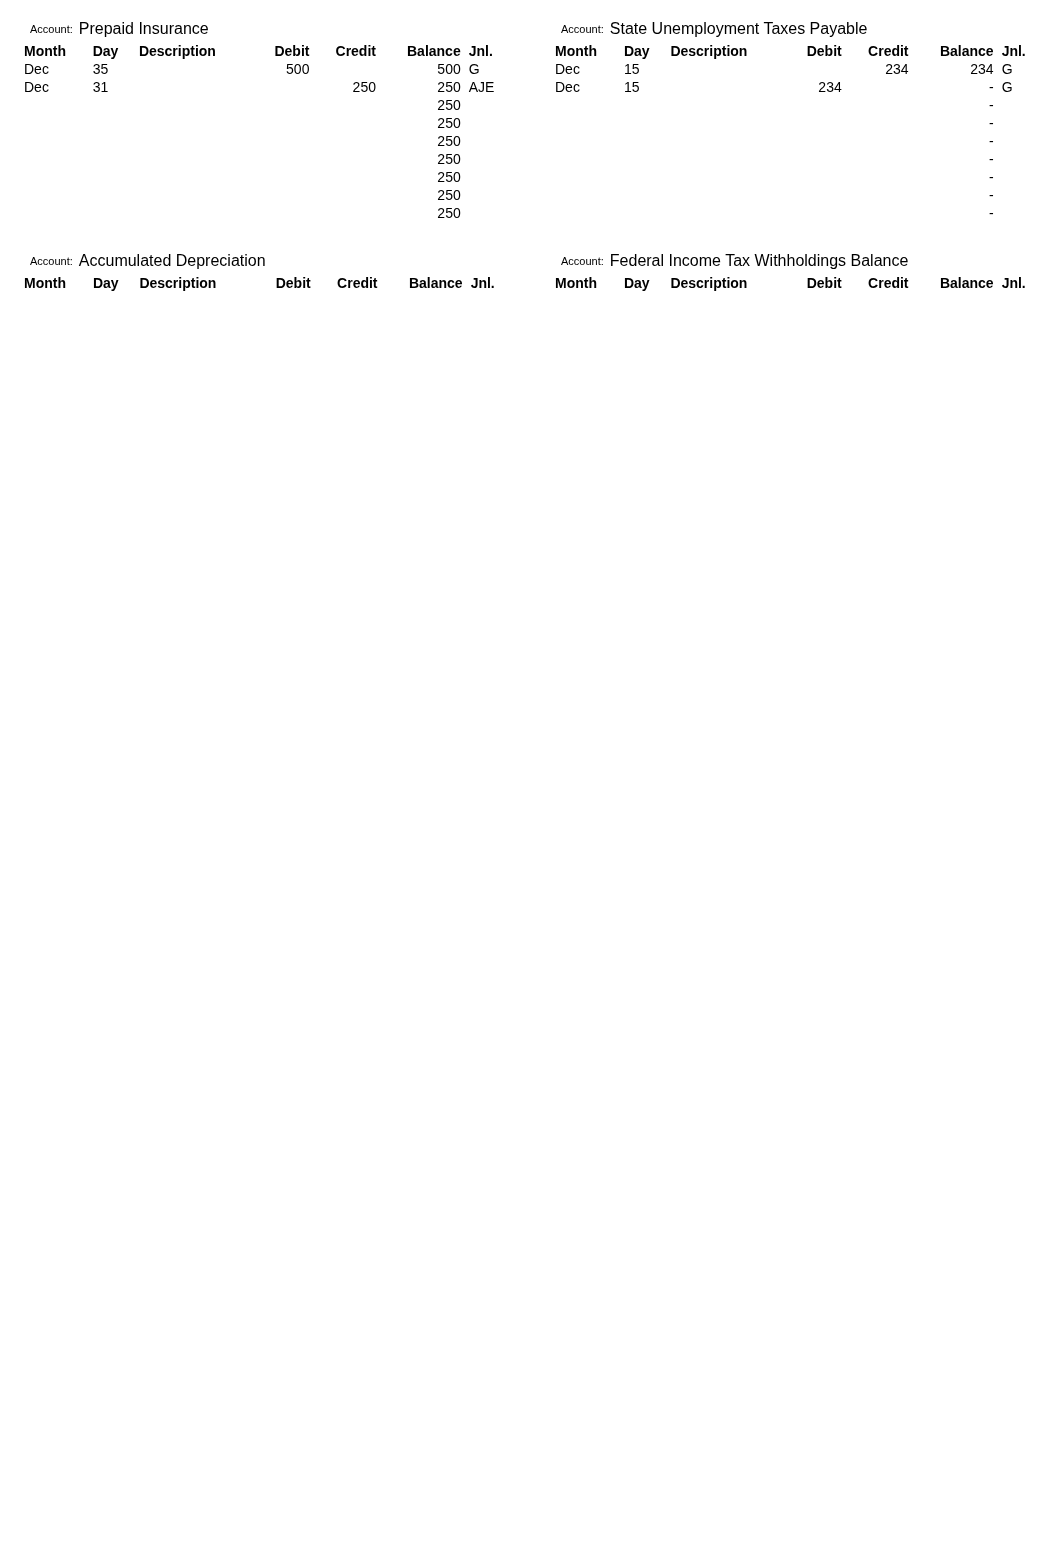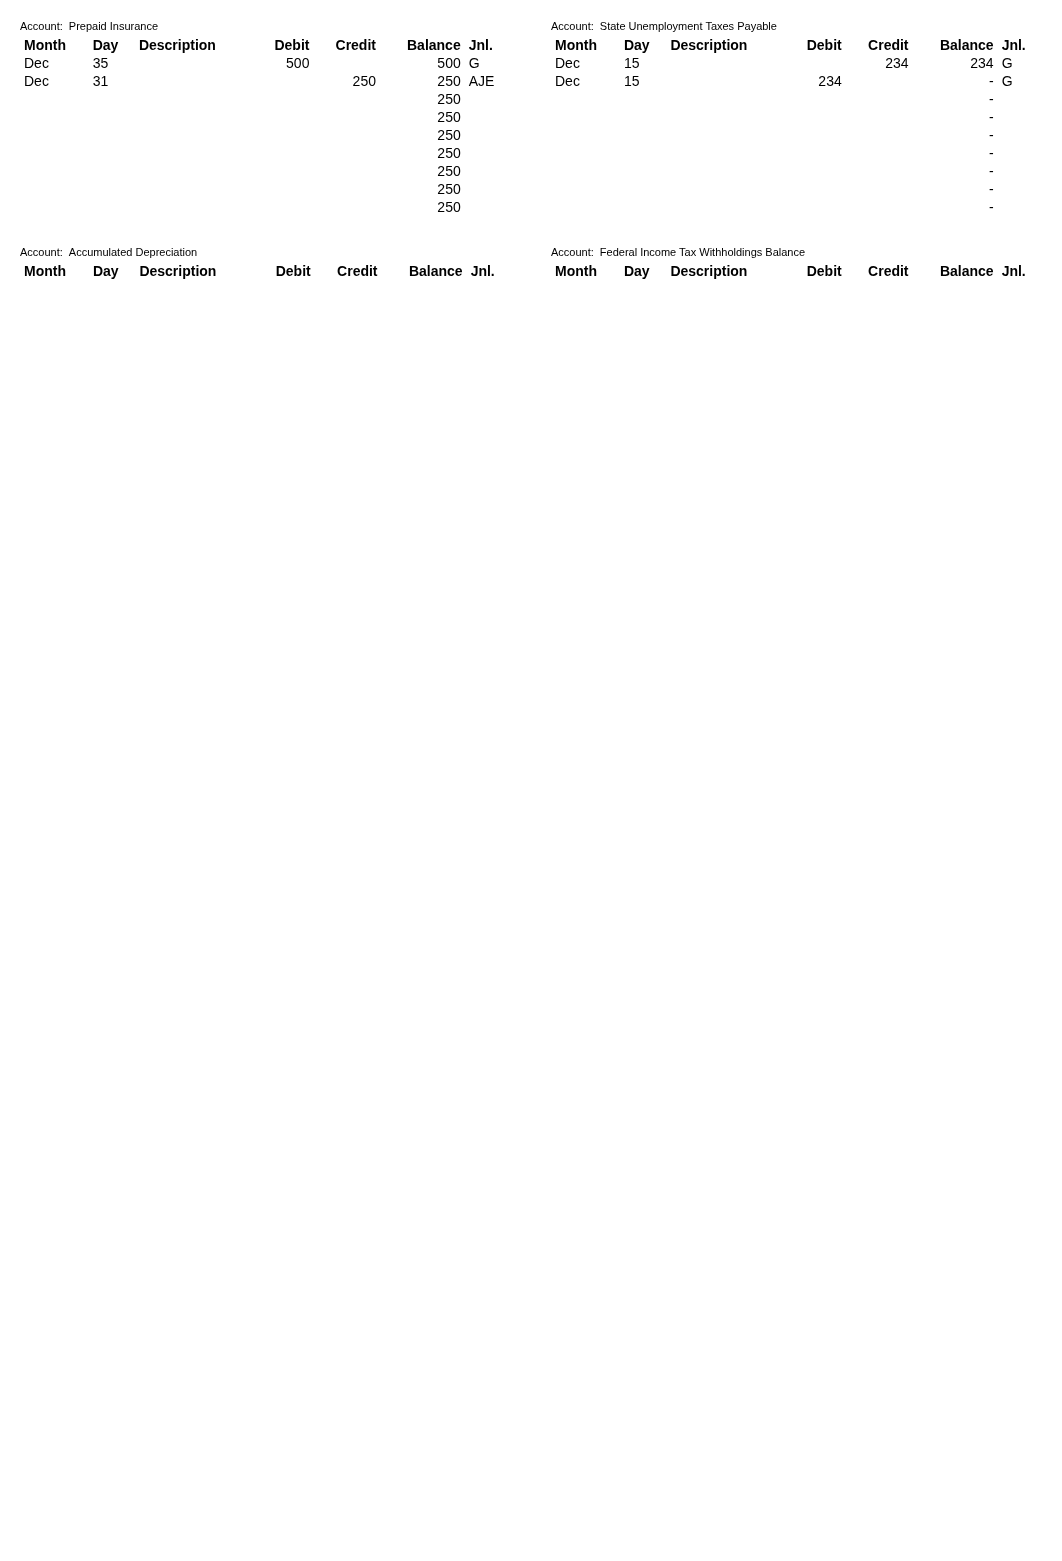--- a/index.html
+++ b/index.html
@@ -21,26 +21,27 @@
       margin-bottom: 30px;
     }
     .ledger-account {
       flex: 1;
     }
     .account-header {
       display: flex;
       align-items: center;
       gap: 6px;
       margin-bottom: 4px;
+      margin-left: 10px;
     }
     .account-label {
       font-size: 11px;
     }
     .account-name {
-      font-size: 11px;
+      font-size: 16px;
     }
     .ledger-table {
       width: 100%;
       border-collapse: collapse;
       font-size: 14px;
     }
     .ledger-table th, .ledger-table td {
       padding: 1px 4px;
       text-align: left;
       white-space: nowrap;

